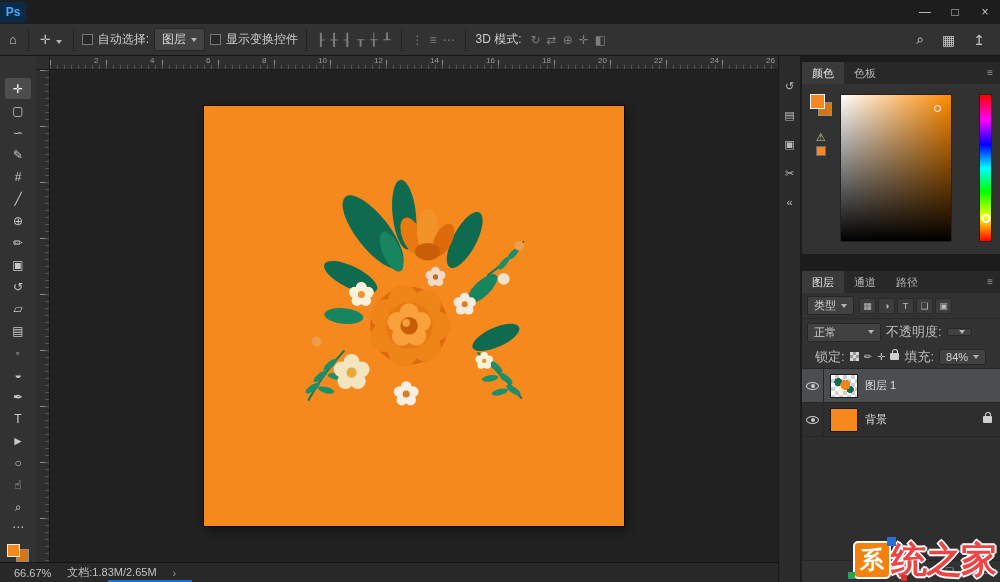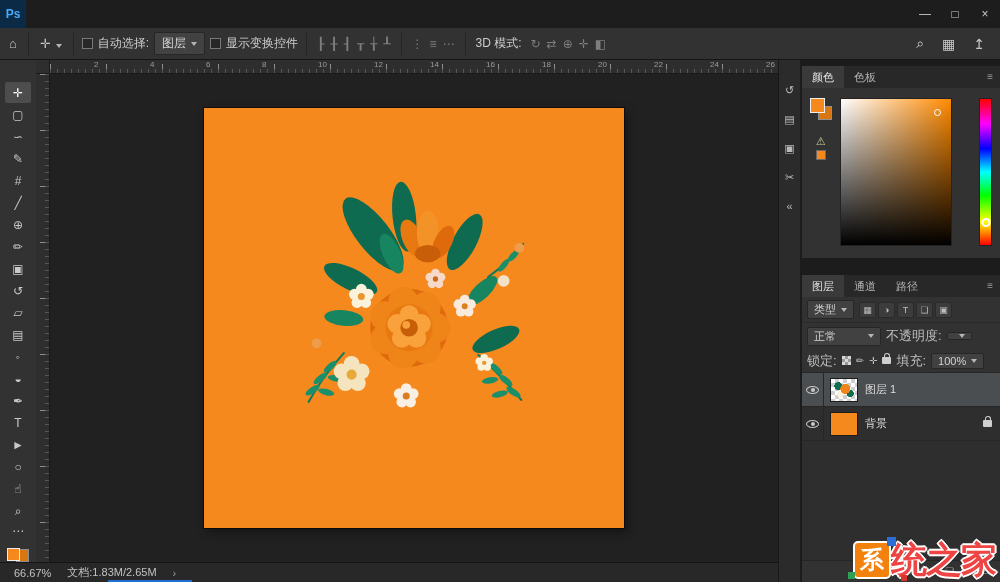--- a/index.html
+++ b/index.html
@@ -1,21 +1,21 @@
 <!DOCTYPE html>
 <html><head>
 <meta charset="utf-8">
 <style>
   *{margin:0;padding:0;box-sizing:border-box;font-family:"Liberation Sans","DejaVu Sans",sans-serif}
   html,body{width:1000px;height:582px;overflow:hidden;background:#1d1d1d}
   .app{position:relative;width:1000px;height:582px;background:#1d1d1d;display:flex;flex-direction:column;overflow:hidden;color:#cfcfcf;font-size:12px}
 
   
   .titlebar{flex:0 0 24px;display:flex;align-items:center;background:#1d1d1d}
-  .ps-logo{width:26px;height:28px;background:#0a2a45;color:#44aaff;font-size:12px;font-weight:700;display:flex;align-items:center;justify-content:center}
+  .ps-logo{width:26px;height:20px;background:#0a2a45;color:#44aaff;font-size:12px;font-weight:700;display:flex;align-items:center;justify-content:center}
   .menus{display:flex;height:24px;margin-left:4px}
   .menu-item{padding:0 8px;line-height:24px;font-size:12px;color:#dadada;white-space:nowrap}
   .win-controls{margin-left:auto;display:flex;height:24px}
   .win-btn{width:30px;text-align:center;line-height:24px;color:#c9c9c9;font-size:12px}
 
   
   .optionsbar{flex:0 0 32px;background:#323232;border-bottom:1px solid #151515;display:flex;align-items:center;padding:0 6px;gap:5px}
   .ob-icon{font-size:13px;color:#c6c6c6;padding:0 3px;white-space:nowrap}
   .dim{color:#7e7e7e;font-size:12px;padding:0 2px}
   .divider{width:1px;height:22px;background:#242424;margin:0 3px;flex:0 0 1px}
@@ -95,21 +95,21 @@
   .hue-cursor{position:absolute;left:50%;transform:translateX(-50%);bottom:12%;width:9px;height:9px;border:2px solid #fff;border-radius:50%}
 
   
   .lp-filter{flex:0 0 26px;display:flex;align-items:center;gap:3px;padding:0 5px;border-bottom:1px solid #2a2a2a}
   .pselect{display:flex;align-items:center;background:#414141;border:1px solid #262626;border-radius:2px;padding:1px 6px;font-size:11px;color:#d2d2d2;white-space:nowrap}
   .kind-icons{display:flex;gap:2px;margin-left:2px}
   .kind-icon{width:17px;height:16px;background:#3c3c3c;border:1px solid #2a2a2a;border-radius:2px;display:flex;align-items:center;justify-content:center;font-size:9px;color:#bdbdbd}
   .lp-blend{flex:0 0 26px;display:flex;align-items:center;gap:5px;padding:0 5px}
   .blend-select{width:74px;justify-content:space-between}
   .lp-label{font-size:13px;color:#bdbdbd;white-space:nowrap}
-  .lp-lock{flex:0 0 24px;display:flex;align-items:center;gap:5px;padding:0 5px;border-bottom:1px solid #262626}
+  .lp-lock{flex:0 0 24px;display:flex;align-items:center;gap:5px;padding:0 13px;border-bottom:1px solid #262626}
   .lock-icons{display:flex;gap:5px;align-items:center}
   .lock-glyph{font-size:10px;color:#bdbdbd}
   .mini-checker{width:9px;height:9px;background-image:linear-gradient(45deg,#9a9a9a 25%,transparent 25%,transparent 75%,#9a9a9a 75%),linear-gradient(45deg,#9a9a9a 25%,#d8d8d8 25%,#d8d8d8 75%,#9a9a9a 75%);background-size:6px 6px;background-position:0 0,3px 3px}
   .lock{position:relative;width:9px;height:7px;background:#cfcfcf;border-radius:1px;display:inline-block}
   .lock::before{content:"";position:absolute;top:-4px;left:1.5px;width:6px;height:5px;border:1.5px solid #cfcfcf;border-bottom:none;border-radius:3px 3px 0 0;box-sizing:border-box}
   .layer-list{flex:1;background:#2e2e2e;overflow:hidden}
   .layer-row{height:34px;display:flex;align-items:center;border-bottom:1px solid #272727;padding-right:8px}
   .layer-row.selected{background:#4b4e50}
   .eye-cell{width:22px;align-self:stretch;display:flex;align-items:center;justify-content:center;border-right:1px solid #272727}
   .eye{width:13px;height:8px;border:1px solid #c9c9c9;border-radius:50%;position:relative;display:inline-block}
@@ -455,21 +455,21 @@
         <div class="lp-lock">
           <span class="lp-label">锁定:</span>
           <div class="lock-icons">
             <span class="mini-checker"></span>
             <span class="lock-glyph">✏</span>
             <span class="lock-glyph">✛</span>
             <span class="lock"></span>
           </div>
           <span class="lp-label">填充:</span>
           <span class="pselect">
-              <span>100%</span>
+              <span>84%</span>
               <span class="caret"></span>
             </span>
         </div>
 
         <div class="layer-list">
           <div class="layer-row selected">
             <span class="eye-cell">
                 <span class="eye"></span>
               </span>
             <span class="thumb thumb-flower"></span>

